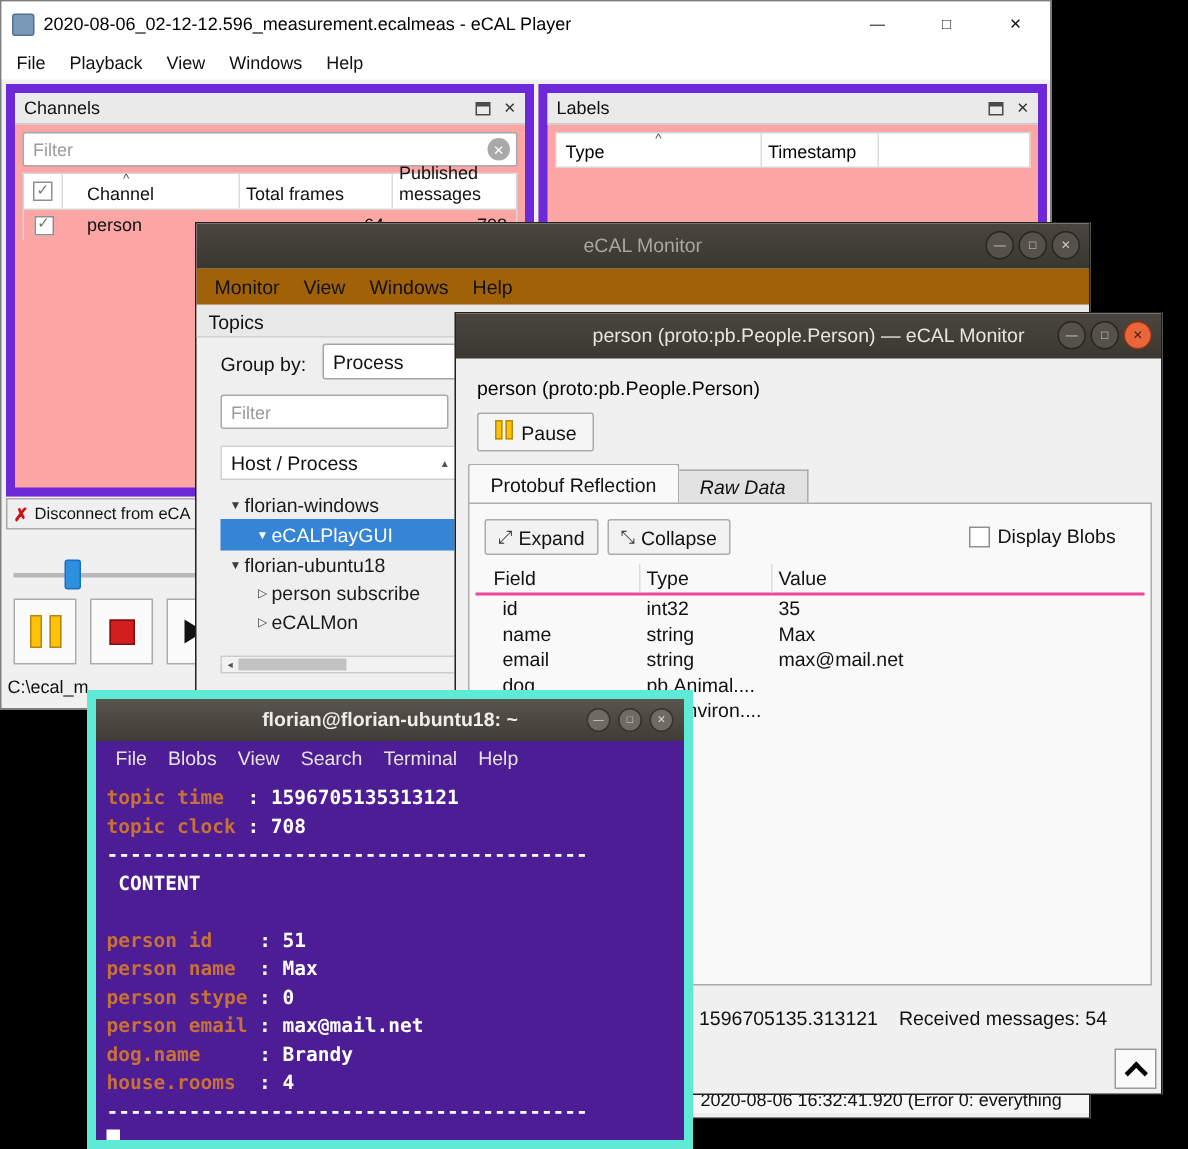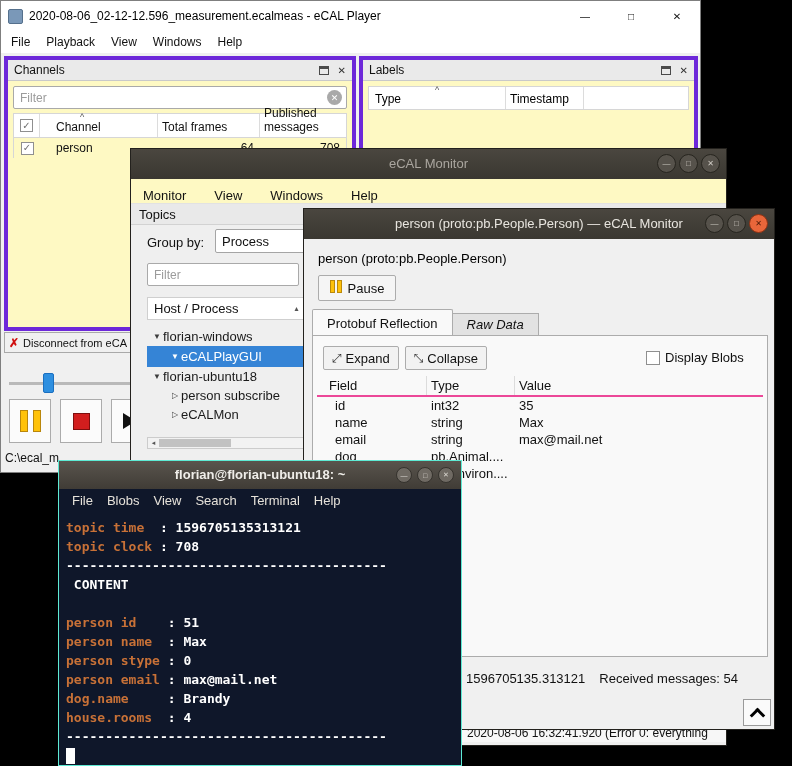--- a/index.html
+++ b/index.html
@@ -10,21 +10,21 @@
   
   #player { left:0; top:0; width:701px; height:473px; background:#F0F0F0; border:1px solid #7F7F7F; z-index:1; }
   .p-titlebar { height:30px; background:#FFF; position:relative; display:flex; align-items:center; }
   .p-appicon { width:15px; height:15px; margin-left:7px; background:#7A98B8; border:1px solid #55708C; border-radius:2px; flex:none; }
   .p-title-text { margin-left:6px; font-size:12px; color:#000; white-space:nowrap; }
   .p-caption { position:absolute; right:0; top:0; display:flex; }
   .capbtn { width:46px; height:30px; display:flex; align-items:center; justify-content:center; font-size:10px; color:#111; }
   .p-menubar { height:22px; background:#FFF; display:flex; align-items:center; padding-left:2px; }
   .p-menubar span { font-size:12px; color:#111; padding:0 8px; }
 
-  .panel { position:absolute; background:#fef9c3; border:4px solid #6d28d9; }
+  .panel { position:absolute; background:#fca5a5; border:6px solid #6d28d9; }
   #channels-panel { left:3px; top:55px; width:352px; height:275px; }
   #labels-panel { left:358px; top:55px; width:339px; height:392px; }
   .panel-head { height:21px; background:#EAEAEA; border-bottom:1px solid #C9C9C9; display:flex; align-items:center; padding:0 6px; font-size:12px; color:#111; }
   .panel-head .ph-title { flex:1; }
   .float-ic { width:10px; height:9px; border:1px solid #4A4A4A; border-top:3px solid #4A4A4A; margin-right:9px; }
   .close-ic { font-size:10px; color:#333; }
 
   .filter-wrap { position:relative; margin:5px 5px 4px 5px; }
   .filter-input { width:100%; height:23px; border:1px solid #A9A9A9; border-radius:2px; padding:0 24px 0 6px; font-size:12px; color:#333; background:#FFF; font-family:"Liberation Sans", sans-serif; outline:none; }
   .filter-input::placeholder { color:#9B9B9B; }
@@ -67,21 +67,21 @@
   
   .dtitle { height:30px; background:linear-gradient(#4A463F,#3A3731); position:relative; flex:none; }
   .dtitle .ttext { position:absolute; left:0; right:0; top:0; height:30px; line-height:30px; text-align:center; font-size:13px; white-space:nowrap; }
   .winbtns { position:absolute; right:6px; top:5px; display:flex; gap:3px; }
   .circle { width:19px; height:19px; border-radius:50%; background:#56524B; border:1px solid #27251F; color:#CFCBC4; font-size:8px; display:flex; align-items:center; justify-content:center; }
   .circle.orange { background:#E8663A; border-color:#8E3214; color:#4A1A08; }
 
   
   #monitor { left:130px; top:148px; width:597px; height:598px; background:#EFEFEF; border:1px solid #23211D; z-index:2; }
   #monitor .ttext { color:#AAA69F; }
-  .m-menubar { height:25px; background:#fef9c3; border-bottom:1px solid #E2E2E2; display:flex; align-items:flex-end; padding-left:4px;gap:12px; }
+  .m-menubar { height:25px; background:#a16207; border-bottom:1px solid #E2E2E2; display:flex; align-items:center; padding-left:4px; }
   .m-menubar span { font-size:13px; color:#111; padding:0 8px; }
   .topicsbar { height:21px; background:#E9E9E9; border-bottom:1px solid #D2D2D2; display:flex; align-items:center; padding-left:8px; font-size:13px; color:#111; }
   #groupby-label { position:absolute; left:16px; top:86px; font-size:13px; color:#111; }
   #groupby-combo { position:absolute; left:84px; top:80px; width:112px; height:24px; background:#FFF; border:1px solid #A5A5A5; border-radius:2px; display:flex; align-items:center; padding:0 6px; font-size:13px; color:#111; }
   .combo-arrow { margin-left:auto; font-size:9px; color:#444; }
   #m-filter-wrap { position:absolute; left:16px; top:114px; width:152px; }
   #m-filter-wrap .filter-input { padding-right:6px; }
   #treehead { position:absolute; left:16px; top:148px; width:566px; height:23px; background:#FFF; border:1px solid #CFCFCF; display:flex; align-items:center; padding-left:6px; font-size:13px; color:#111; }
   .sorta { margin-left:56px; font-size:8px; color:#555; }
   #tree { position:absolute; left:16px; top:178px; width:566px; }
@@ -121,21 +121,21 @@
   .rhc.v { flex:1; border-right:none; }
   .rrow { display:flex; height:17px; align-items:center; }
   .rc-field { width:110px; padding-left:18px; }
   .rc-type { width:88px; padding-left:4px; }
   .rc-value { flex:1; padding-left:4px; }
   #p-status { position:absolute; left:0; top:462px; width:100%; font-size:13px; color:#111; display:flex; gap:14px; padding-left:162px; white-space:nowrap; }
   #upbtn { position:absolute; right:3px; bottom:3px; width:28px; height:27px; background:#FAFAFA; border:1px solid #9A9A9A; display:flex; align-items:center; justify-content:center; }
   .chev { width:11px; height:11px; border-top:3px solid #000; border-right:3px solid #000; transform:rotate(-45deg); margin-top:5px; }
 
   
-  #terminal { left:58px; top:460px; width:404px; height:306px; background:#0f172a; border:1px solid #5eead4; z-index:4; }
+  #terminal { left:58px; top:460px; width:404px; height:306px; background:#4c1d95; border:6px solid #5eead4; z-index:4; }
   .t-titlebar { height:28px; background:linear-gradient(#59544D,#403C36); position:relative; }
   .t-title { position:absolute; left:0; right:0; top:0; height:28px; line-height:28px; text-align:center; color:#EFEDE9; font-size:13px; font-weight:bold; }
   .t-btns { position:absolute; right:7px; top:6px; display:flex; gap:5px; }
   .t-circle { width:16px; height:16px; border-radius:50%; background:#6F6A63; border:1px solid #35322D; color:#DCD9D3; font-size:7px; display:flex; align-items:center; justify-content:center; }
   .t-menubar { height:23px; display:flex; align-items:center; padding-left:6px; }
   .t-menubar span { font-size:13px; color:#E6E2DA; padding:0 7px; }
   #t-content { padding:6px 4px 0 7px; font-family:"DejaVu Sans Mono", monospace; font-size:13px; font-weight:bold; line-height:19px; }
   .tline { height:19px; white-space:pre; }
   .tn { color:#C87137; }
   .tr { color:#FFFFFF; }

